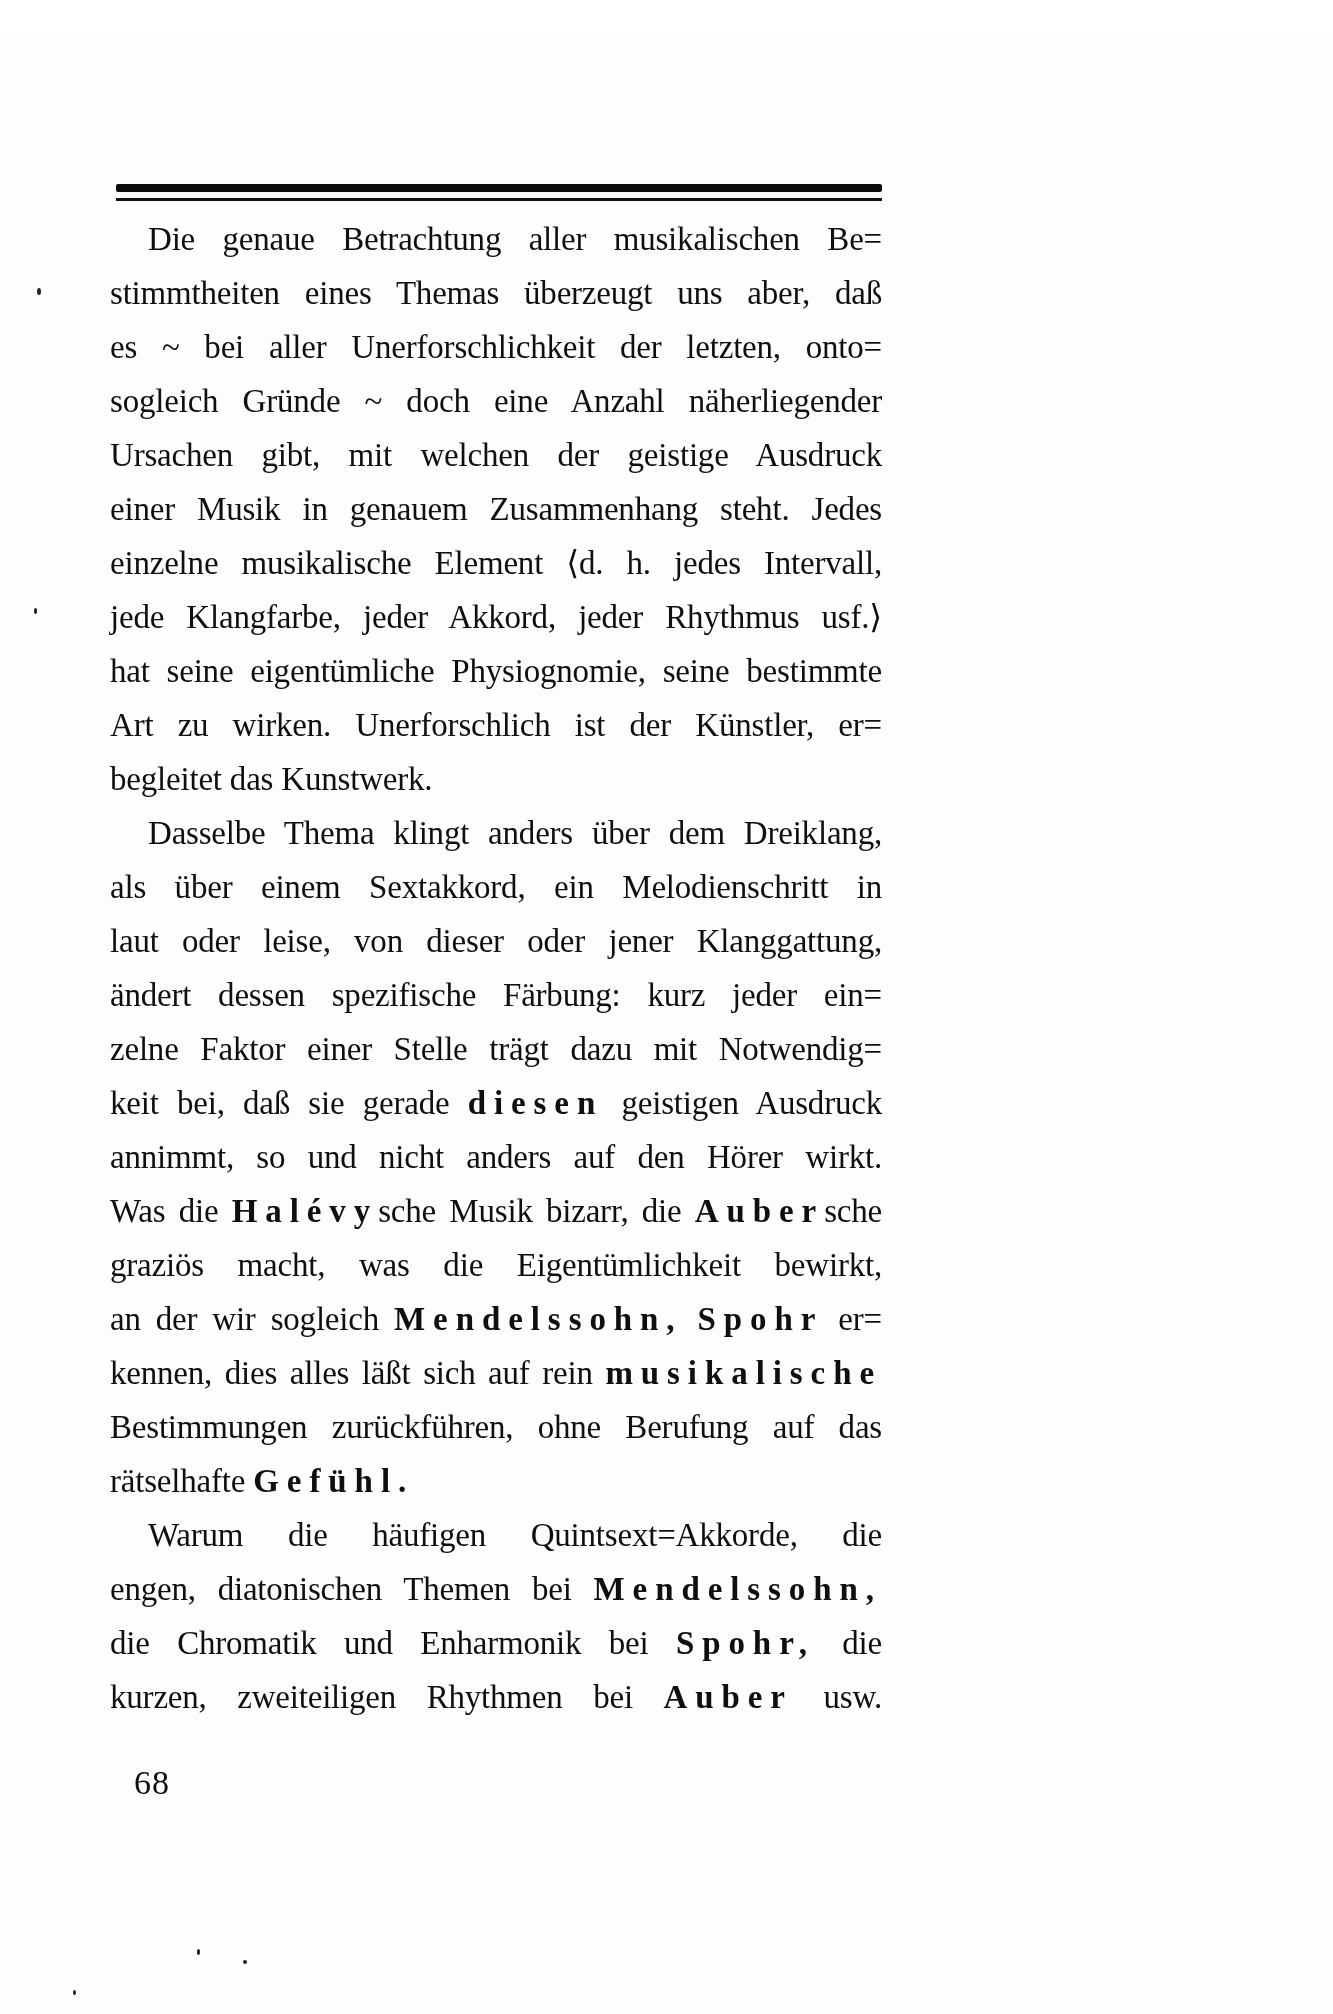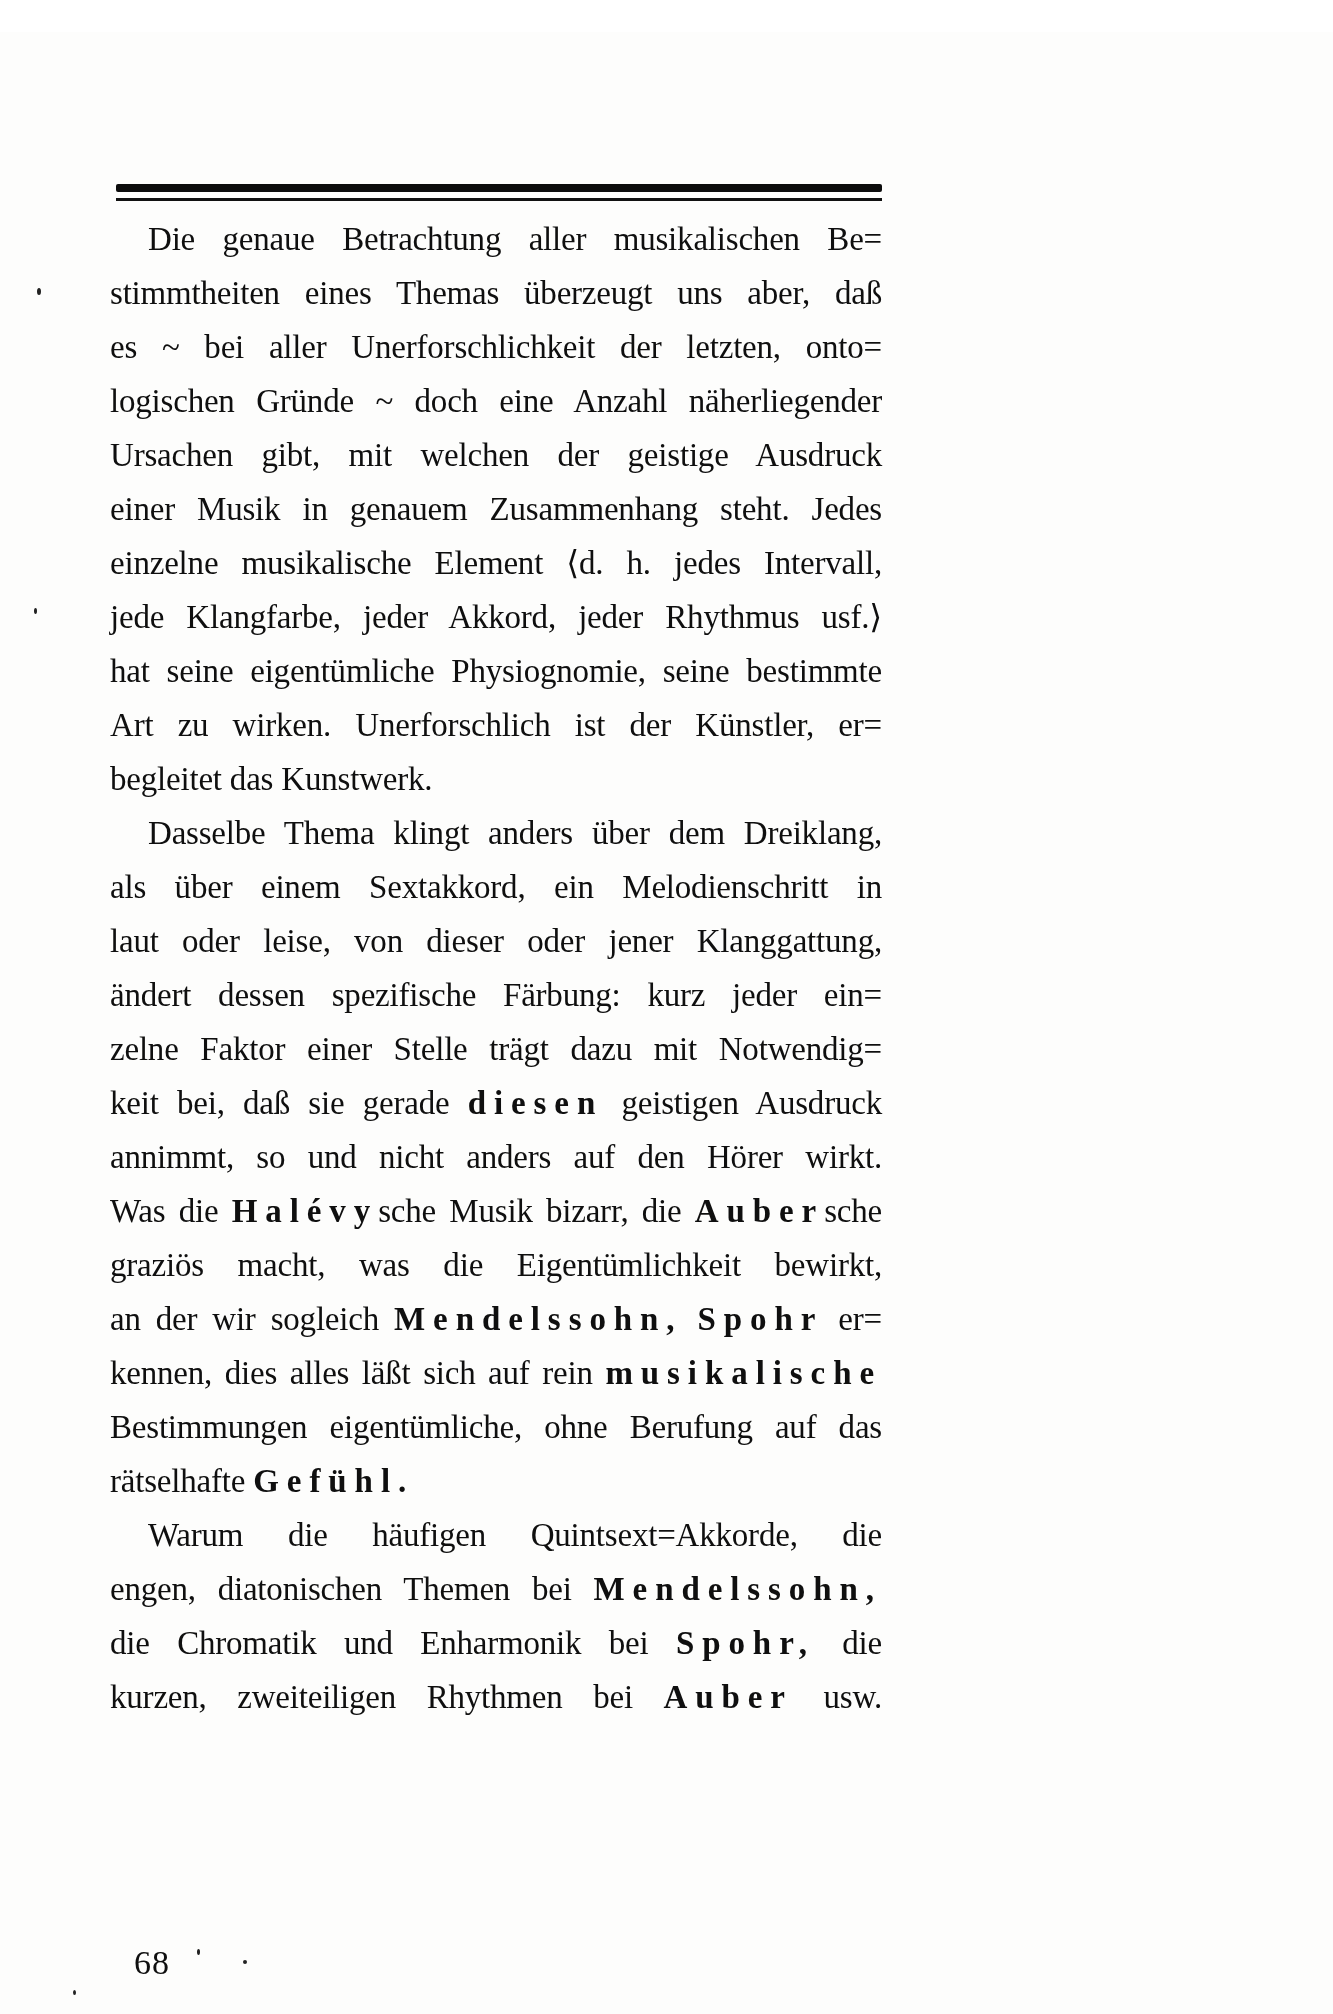--- a/index.html
+++ b/index.html
@@ -55,21 +55,21 @@
   .line.indent {
     text-indent: 38px;
   }
   .sp {
     letter-spacing: 0.24em;
     font-weight: bold;
   }
   .pagenum {
     position: absolute;
     left: 134px;
-    top: 1912px;
+    top: 1732px;
     font-size: 34px;
     letter-spacing: 1px;
   }
   
   .bottom-bar {
     position: absolute;
     left: 388px;
     bottom: 0px;
     width: 648px;
     height: 21px;
@@ -95,40 +95,40 @@
 
   <div class="rule-wrap">
     <div class="rule-thick"></div>
     <div class="rule-thin"></div>
   </div>
 
   <div class="textblock" id="textblock">
       <div class="line indent"><span>Die genaue Betrachtung aller musikalischen Be=</span></div>
       <div class="line"><span>stimmtheiten eines Themas überzeugt uns aber, daß</span></div>
       <div class="line"><span>es ~ bei aller Unerforschlichkeit der letzten, onto=</span></div>
-      <div class="line"><span>logischen Gründe ~ doch eine Anzahl näherliegender</span></div>
+      <div class="line"><span>sogleich Gründe ~ doch eine Anzahl näherliegender</span></div>
       <div class="line"><span>Ursachen gibt, mit welchen der geistige Ausdruck</span></div>
       <div class="line"><span>einer Musik in genauem Zusammenhang steht. Jedes</span></div>
       <div class="line"><span>einzelne musikalische Element ⟨d. h. jedes Intervall,</span></div>
       <div class="line"><span>jede Klangfarbe, jeder Akkord, jeder Rhythmus usf.⟩</span></div>
       <div class="line"><span>hat seine eigentümliche Physiognomie, seine bestimmte</span></div>
       <div class="line"><span>Art zu wirken. Unerforschlich ist der Künstler, er=</span></div>
       <div class="line end"><span>begleitet das Kunstwerk.</span></div>
       <div class="line indent"><span>Dasselbe Thema klingt anders über dem Dreiklang,</span></div>
       <div class="line"><span>als über einem Sextakkord, ein Melodienschritt in</span></div>
       <div class="line"><span>laut oder leise, von dieser oder jener Klanggattung,</span></div>
       <div class="line"><span>ändert dessen spezifische Färbung: kurz jeder ein=</span></div>
       <div class="line"><span>zelne Faktor einer Stelle trägt dazu mit Notwendig=</span></div>
       <div class="line"><span>keit bei, daß sie gerade </span><span class="sp">diesen</span><span> geistigen Ausdruck</span></div>
       <div class="line"><span>annimmt, so und nicht anders auf den Hörer wirkt.</span></div>
       <div class="line"><span>Was die </span><span class="sp">Halévy</span><span>sche Musik bizarr, die </span><span class="sp">Auber</span><span>sche</span></div>
       <div class="line"><span>graziös macht, was die Eigentümlichkeit bewirkt,</span></div>
       <div class="line"><span>an der wir sogleich </span><span class="sp">Mendelssohn,</span><span> </span><span class="sp">Spohr</span><span> er=</span></div>
       <div class="line"><span>kennen, dies alles läßt sich auf rein </span><span class="sp">musikalische</span></div>
-      <div class="line"><span>Bestimmungen eigentümliche, ohne Berufung auf das</span></div>
+      <div class="line"><span>Bestimmungen zurückführen, ohne Berufung auf das</span></div>
       <div class="line end"><span>rätselhafte </span><span class="sp">Gefühl.</span></div>
       <div class="line indent"><span>Warum die häufigen Quintsext=Akkorde, die</span></div>
       <div class="line"><span>engen, diatonischen Themen bei </span><span class="sp">Mendelssohn,</span></div>
       <div class="line"><span>die Chromatik und Enharmonik bei </span><span class="sp">Spohr,</span><span> die</span></div>
       <div class="line"><span>kurzen, zweiteiligen Rhythmen bei </span><span class="sp">Auber</span><span> usw.</span></div>
     </div>
 
   <div class="pagenum">68</div>
 
   <div class="bottom-bar"></div>

